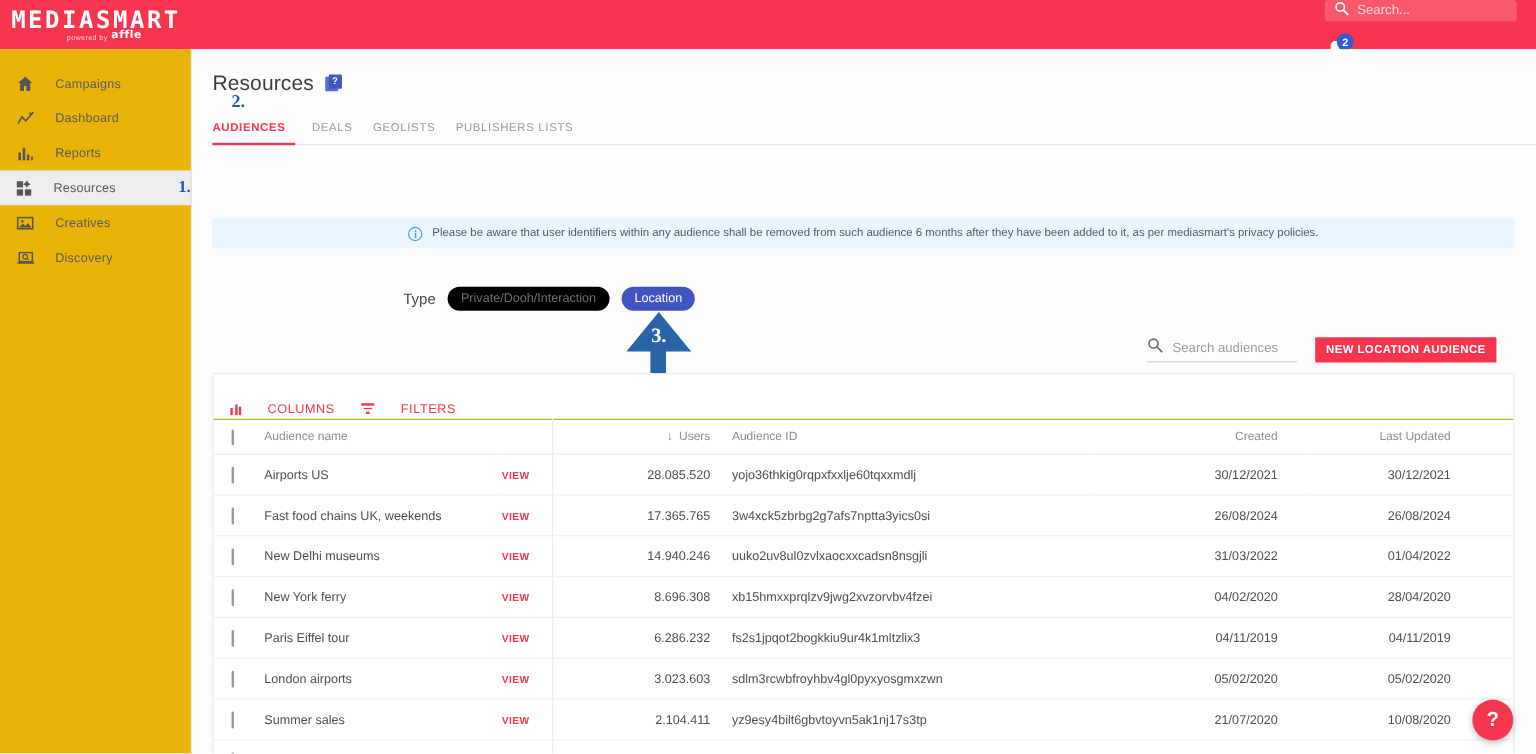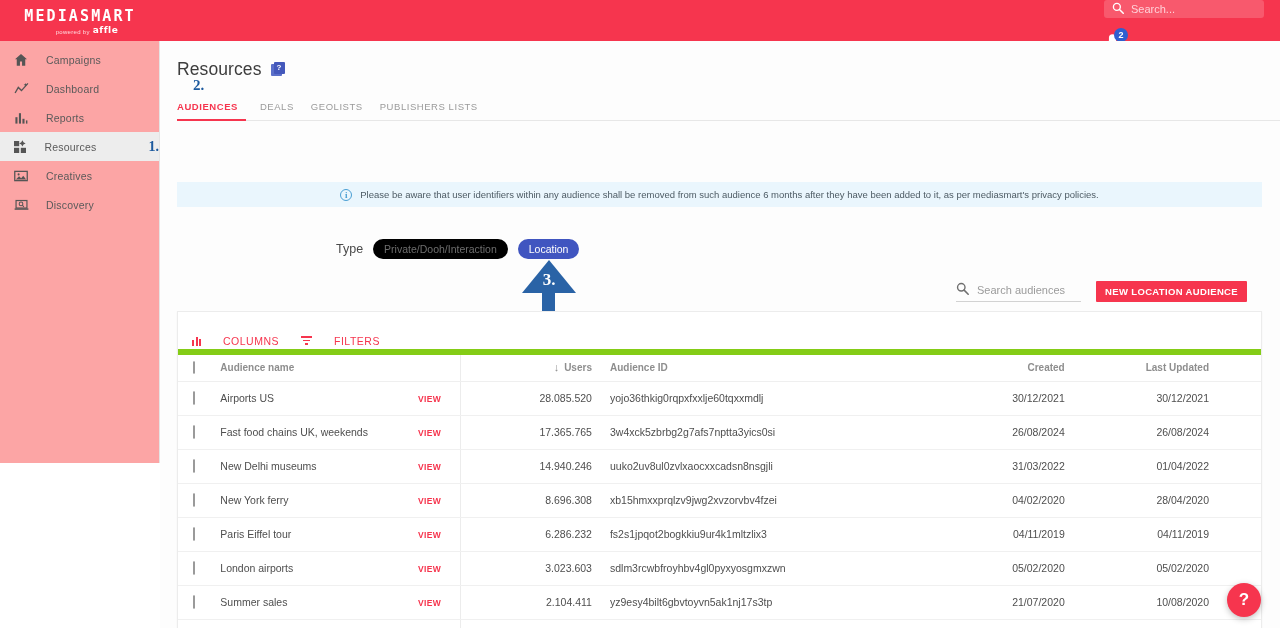--- a/index.html
+++ b/index.html
@@ -13,21 +13,21 @@
   
   .topbar {
     position: absolute; top: 0; left: 0; width: 1280px; height: 41px;
     background: #f6354e; display: flex; align-items: center;
   }
   .logo-wrap {
     width: 160px; height: 41px; display: flex; flex-direction: column;
     align-items: center; justify-content: center; padding-top: 2px;
   }
   .logo-main {
-    color: #ffffff; font-size: 15px; font-weight: bold; letter-spacing: 2.1px;
+    color: #ffffff; font-size: 20px; font-weight: bold; letter-spacing: 2.1px;
     font-family: "DejaVu Sans Mono", monospace; line-height: 14px;
   }
   .logo-sub {
     display: flex; align-items: flex-end; gap: 3px; margin-top: 2px; margin-left: 14px;
   }
   .logo-sub-a { color: #ffd9de; font-size: 6px; letter-spacing: .3px; }
   .logo-sub-b {
     color: #ffffff; font-size: 9px; font-weight: bold; letter-spacing: .5px;
     font-family: "DejaVu Sans", sans-serif;
   }
@@ -61,22 +61,22 @@
     position: absolute; left: 7px; top: 5px; width: 13px; height: 15px;
     background: #d9a27c; border-radius: 50% 50% 45% 45%;
   }
   .avatar .body {
     position: absolute; left: 2px; bottom: 0; width: 23px; height: 8px;
     background: #23303c; border-radius: 40% 40% 0 0;
   }
 
   
   .sidebar {
-    position: absolute; top: 41px; left: 0; width: 160px; height: 422px;
-    background: #fca5a5; border-right: 1px solid #e4e4e4; padding-top: 4px;
+    position: absolute; top: 41px; left: 0; width: 160px; height: 587px;
+    background: #eab308; border-right: 1px solid #e4e4e4; padding-top: 14px;
   }
   .nav-item {
     height: 29px; display: flex; align-items: center; padding-left: 12px;
     gap: 16px; cursor: pointer; position: relative;
   }
   .nav-item.active { background: #ededed; }
   .nav-ico { width: 18px; height: 18px; display: flex; align-items: center; justify-content: center; }
   .nav-label { font-size: 10.5px; color: #5a5a5a; letter-spacing: .2px; }
   .annot-inline {
     color: #1d5a9e; font-size: 14px; font-weight: bold;
@@ -191,22 +191,22 @@
     font-weight: normal; letter-spacing: .5px; cursor: pointer; margin-top: 20px;
   }
   .ico-cols { display: flex; align-items: flex-end; gap: 1.5px; height: 10px; }
   .ico-cols i { display: block; width: 2px; background: #f6354e; }
   .ico-filter { display: flex; flex-direction: column; align-items: center; gap: 2px; }
   .ico-filter i { display: block; height: 1.5px; background: #f6354e; }
 
   table { width: 100%; border-collapse: collapse; table-layout: fixed; }
   th, td { text-align: left; font-weight: normal; }
   thead th {
-    height: 29px; font-size: 10px; color: #8e8e8e; border-top: 6px solid #84cc16;
-    border-bottom: 1px solid #efefef; padding: 0; vertical-align: middle; font-weight: bold;
+    height: 29px; font-size: 10px; color: #8e8e8e; border-top: 1px solid #84cc16;
+    border-bottom: 1px solid #efefef; padding: 0; vertical-align: middle;
   }
   tbody td {
     height: 34px; font-size: 10.5px; color: #4e4e4e; border-bottom: 1px solid #f0f0f0;
     padding: 0; vertical-align: middle;
   }
   .c-check { width: 40px; padding-left: 15px !important; }
   .c-name  { width: 187px; }
   .c-view  { width: 40px; border-right: 1px solid #ececec; }
   .c-users { width: 132px; text-align: right !important; padding-right: 8px !important; }
   .c-id    { width: 290px; padding-left: 10px !important; }

